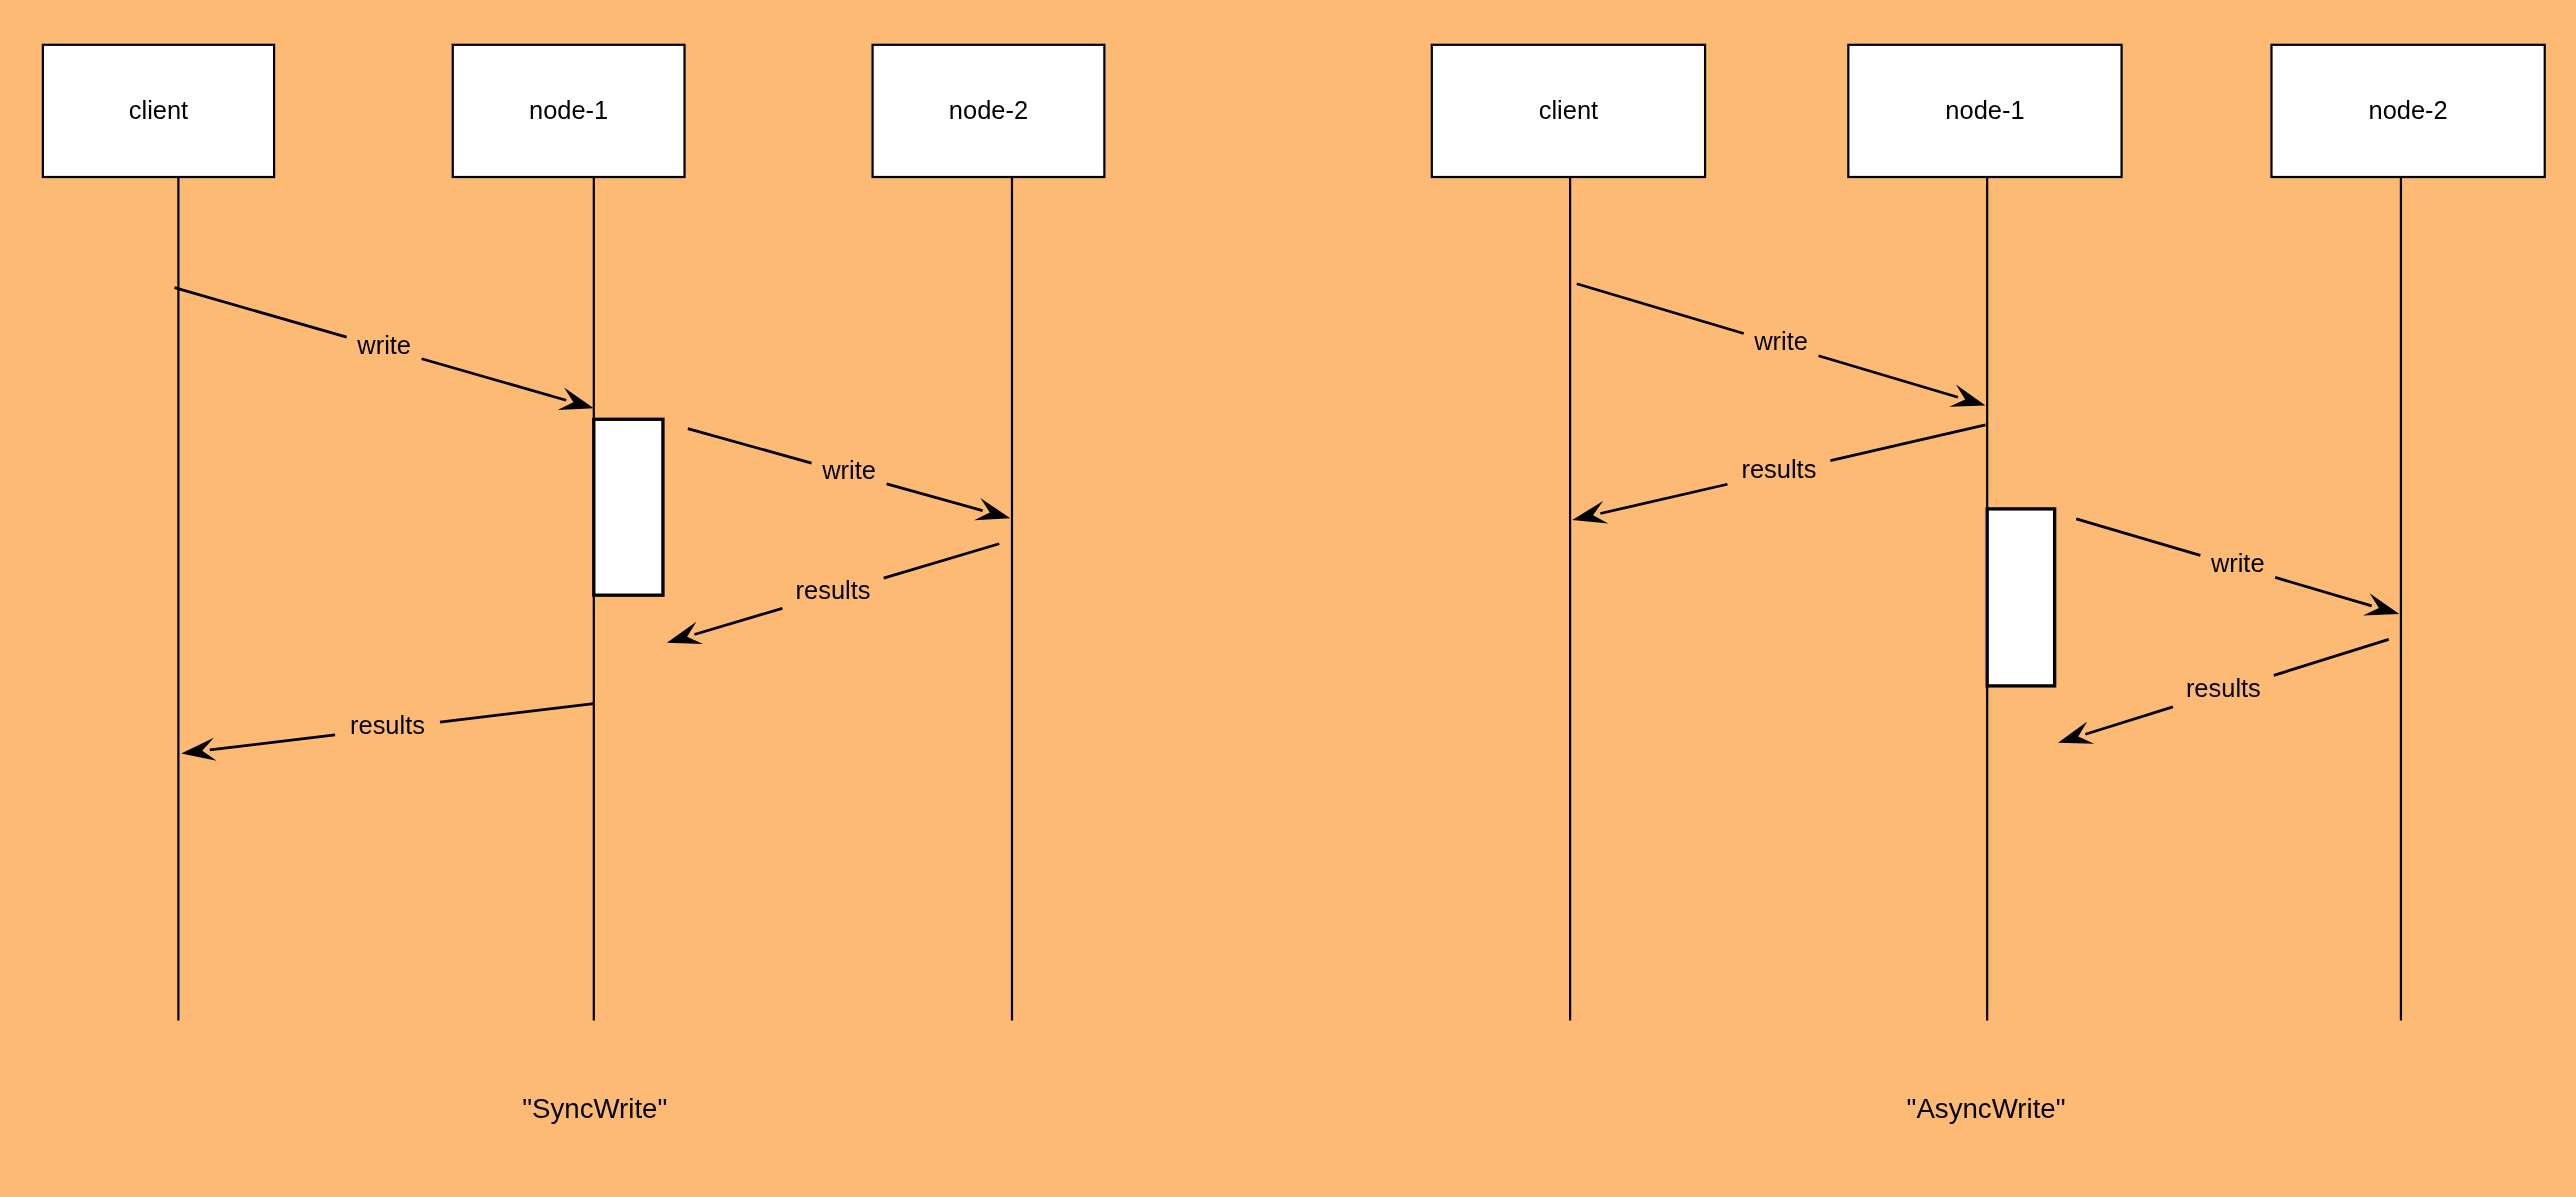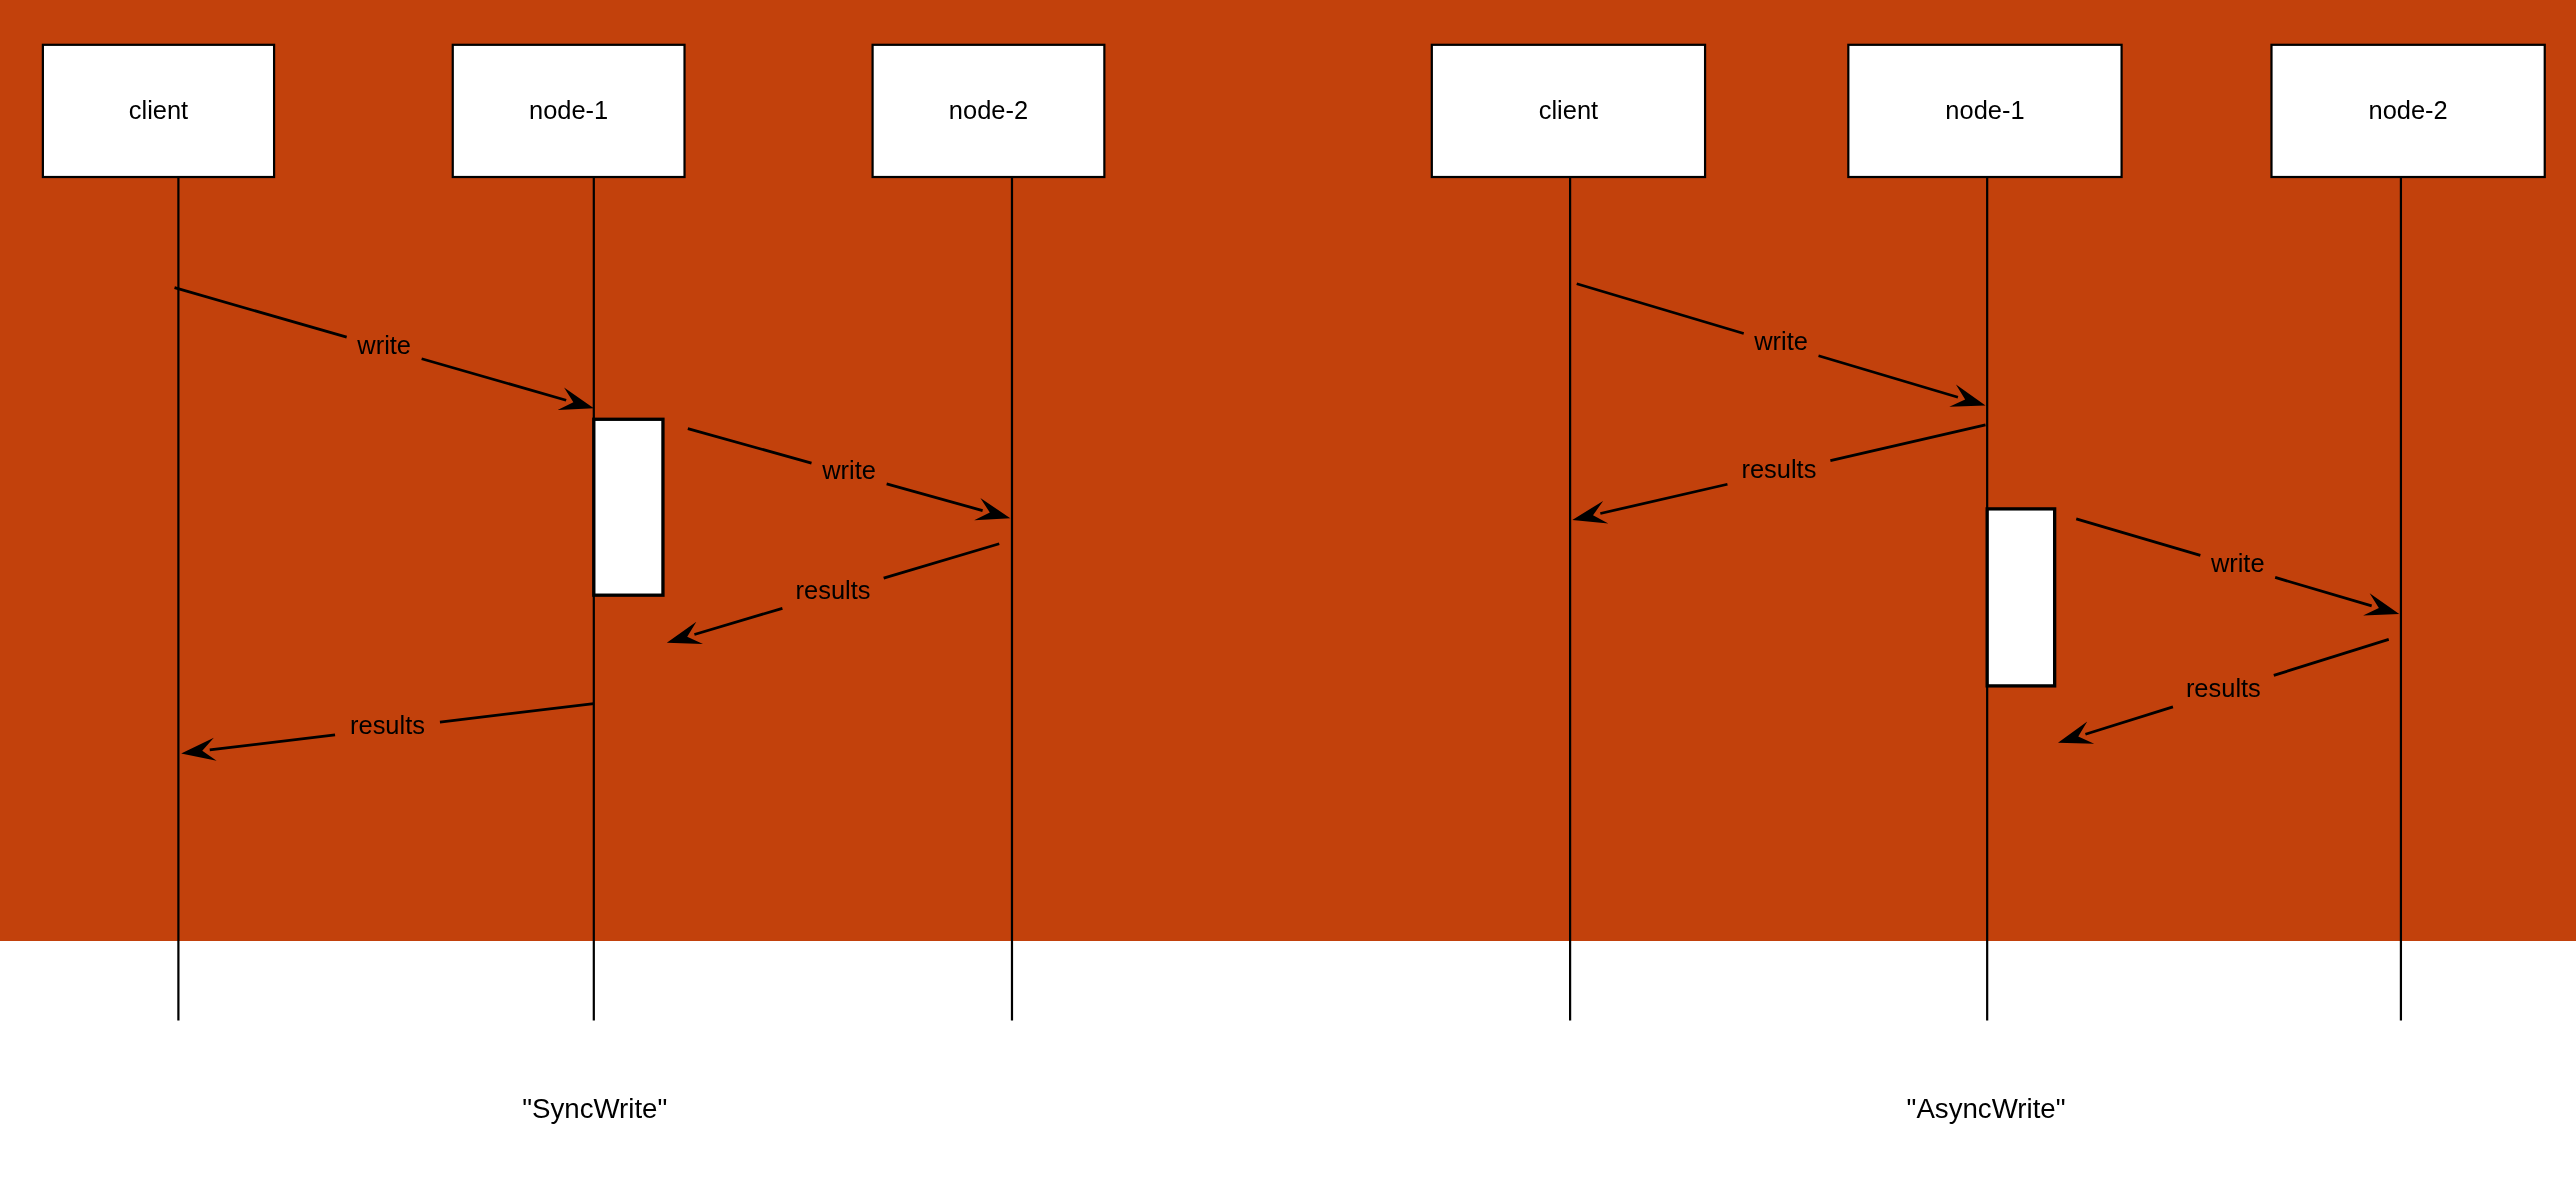--- a/index.html
+++ b/index.html
@@ -10,22 +10,22 @@
   body {
     width: 2576px;
     height: 1197px;
     font-family: "Liberation Sans", sans-serif;
     color: #000000;
     overflow: hidden;
   }
   #canvas {
     position: relative;
     width: 2576px;
-    height: 941px;
-    background: #c2410c;
+    height: 1197px;
+    background: #fdba74;
   }
   svg.diagram-svg {
     position: absolute;
     top: 0;
     left: 0;
     width: 2576px;
     height: 1197px;
     display: block;
   }
   .participant-box {

